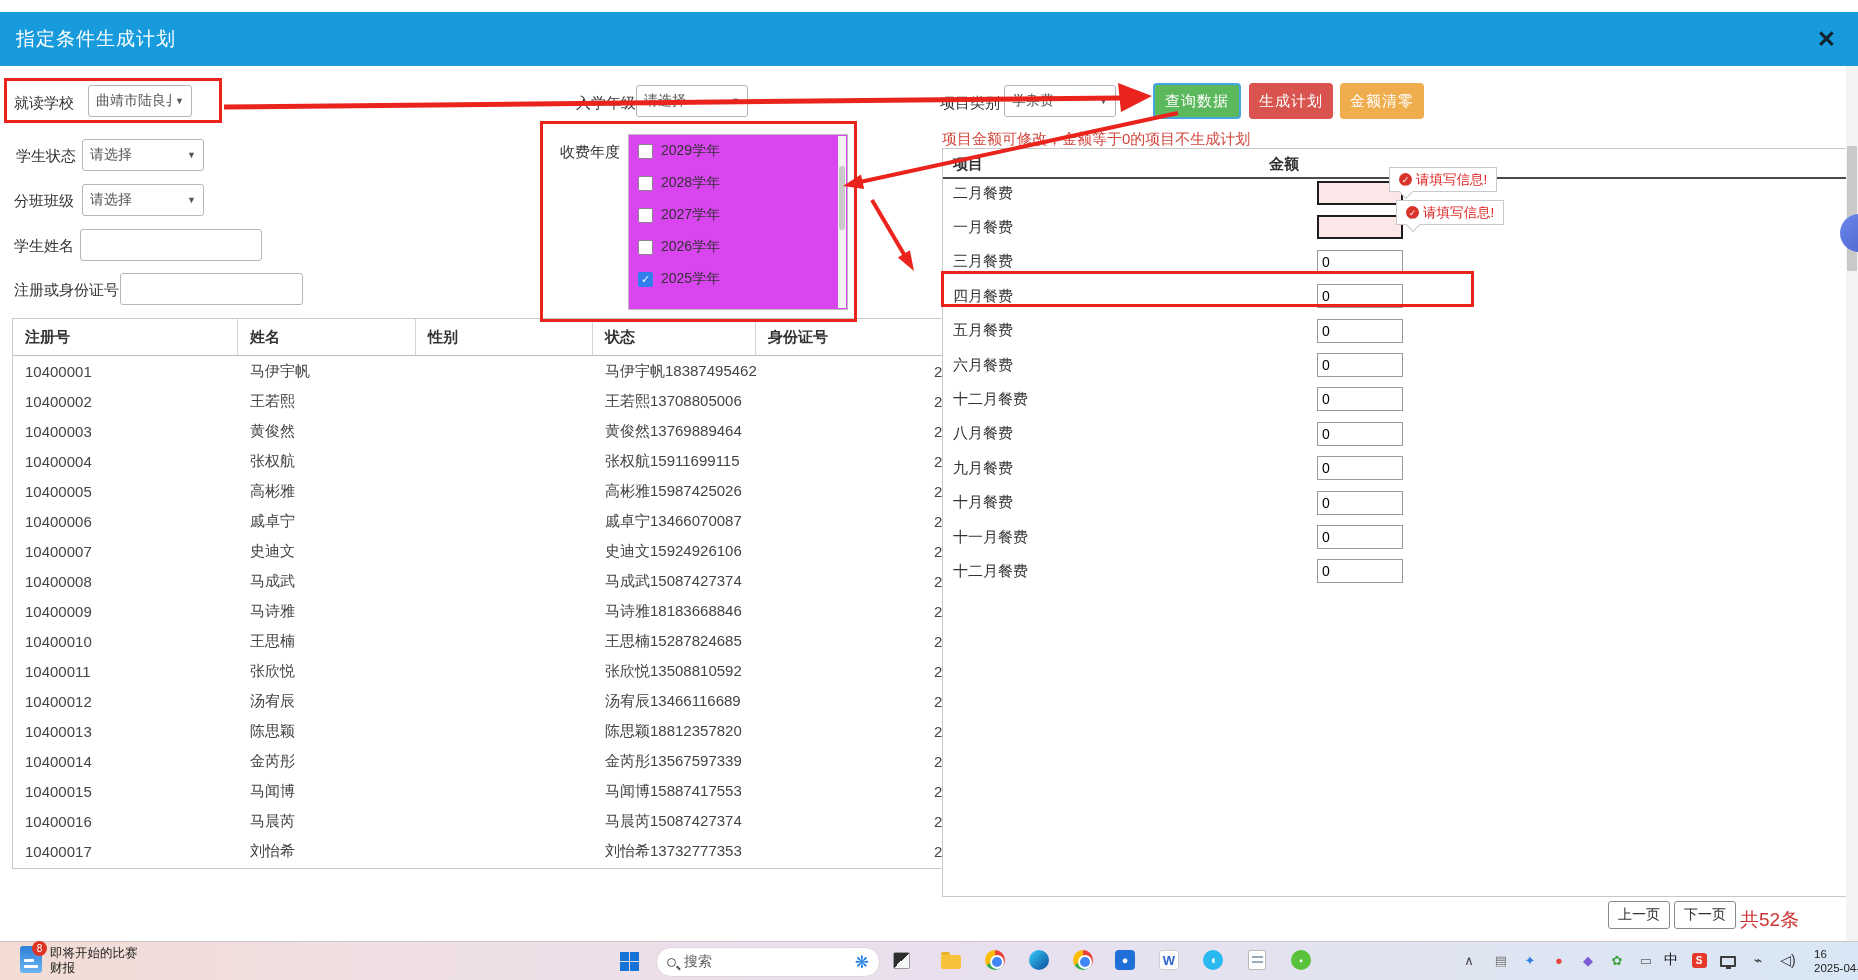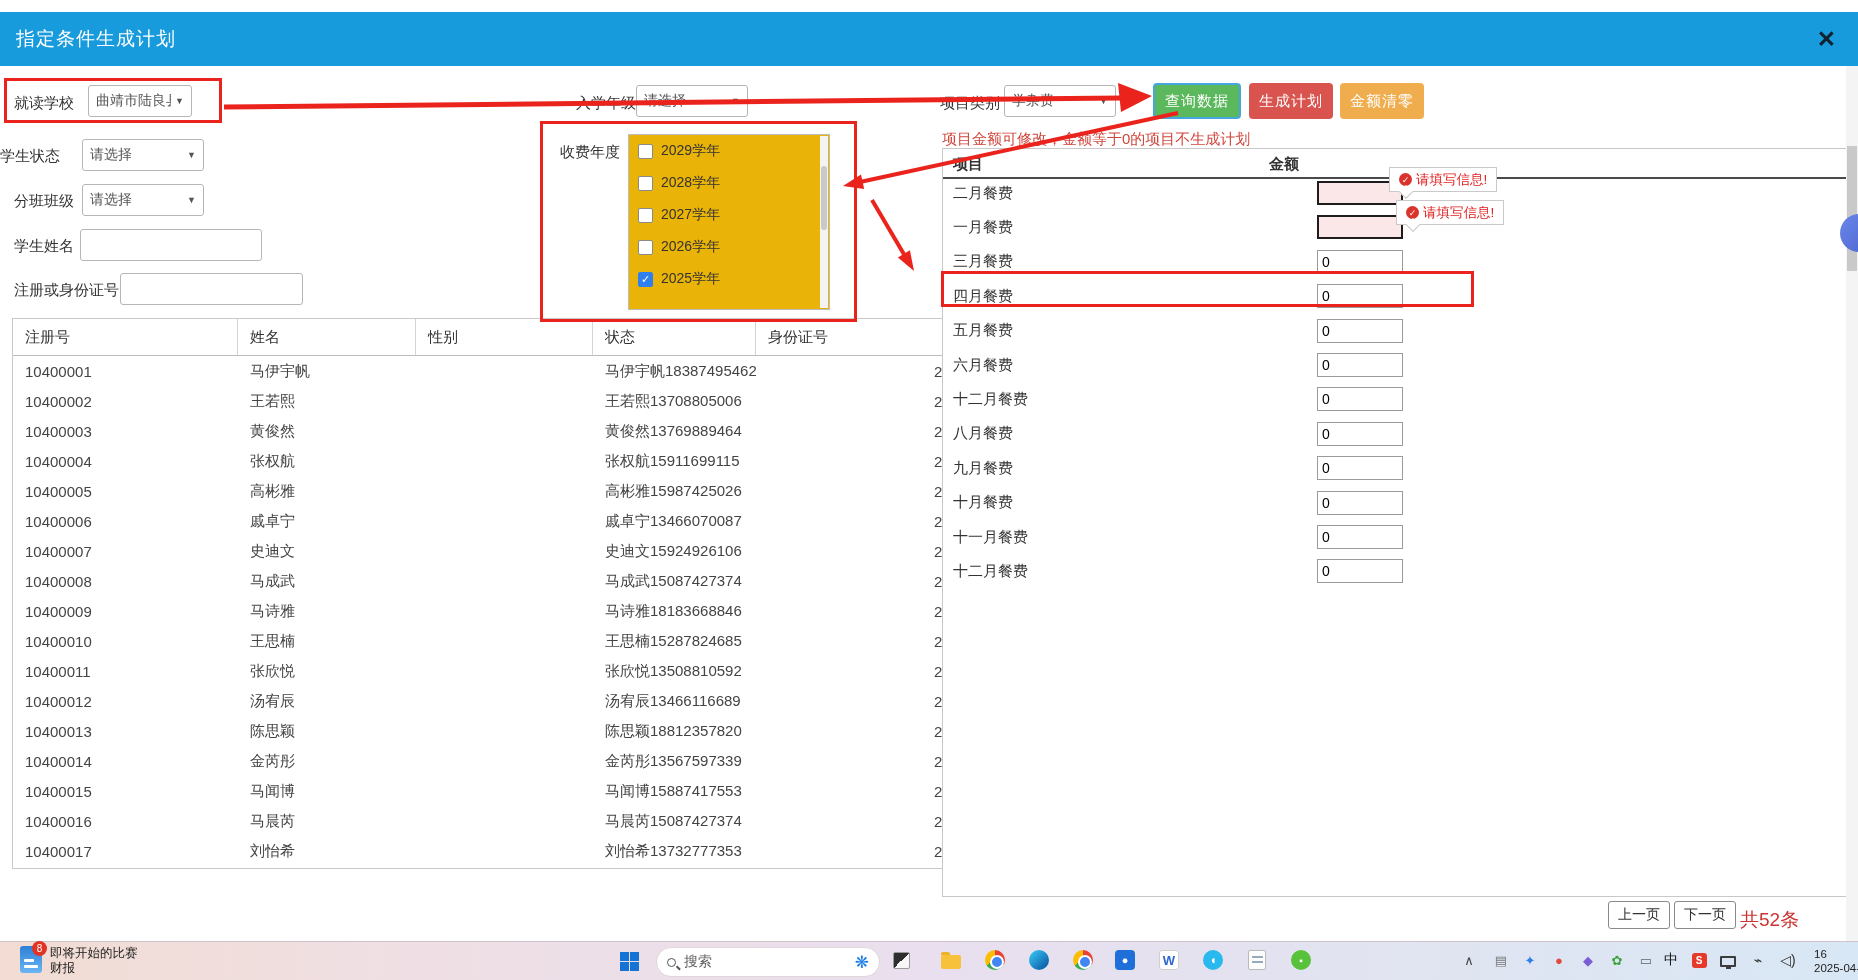--- a/index.html
+++ b/index.html
@@ -21,36 +21,36 @@
   .select .caret { margin-left:auto; font-size:9px; color:#555; padding-left:4px; }
   .tinput { position:absolute; background:#fff; border:1px solid #b6b6b6; border-radius:3px; height:32px;
     font-size:14px; padding:0 6px; z-index:4; font-family:"Liberation Sans",sans-serif; }
   .btn { position:absolute; height:36px; border:none; border-radius:4px; color:#fff; font-size:15px;
     display:flex; align-items:center; justify-content:center; cursor:pointer; z-index:4; letter-spacing:1px; }
   .btn-query { background:#5cb85c; border:2px solid #46a7e0; width:88px; }
   .btn-gen   { background:#d9534f; width:84px; }
   .btn-clear { background:#f0ad4e; width:84px; }
 
   
-  .listbox { position:absolute; left:628px; top:134px; width:202px; height:176px; background:#eab308;
+  .listbox { position:absolute; left:628px; top:134px; width:220px; height:176px; background:#d946ef;
     border:1px solid #bdbdbd; z-index:4; overflow:hidden; }
   .cb-item { display:flex; align-items:center; height:32px; padding-left:9px; font-size:14px; color:#333; cursor:pointer; }
   .cb { width:15px; height:15px; border:1px solid #8a8a8a; border-radius:2px; background:#fff; margin-right:8px;
     display:inline-flex; align-items:center; justify-content:center; font-size:11px; color:#fff; }
   .cb.on { background:#2f80ed; border-color:#2f80ed; }
   .cb.on::after { content:"✓"; }
   .lb-scroll { position:absolute; right:1px; top:1px; bottom:1px; width:8px; background:#f3f3f3; }
   .lb-thumb { position:absolute; left:1px; top:30px; width:6px; height:64px; background:#c9c9c9; border-radius:3px; }
 
   
   .stable { position:absolute; left:12px; top:318px; width:1834px; height:551px; border:1px solid #c9c9c9;
     background:#fff; z-index:1; }
   .thead { display:grid; grid-template-columns:225px 178px 177px 163px 1fr; height:37px;
     border-bottom:1px solid #bcbcbc; }
-  .th { font-size:15px; font-weight:400; color:#333; display:flex; align-items:center; padding-left:12px;
+  .th { font-size:15px; font-weight:700; color:#333; display:flex; align-items:center; padding-left:12px;
     border-right:1px solid #d4d4d4; }
   .th:last-child { border-right:none; }
   .trow { display:grid; grid-template-columns:225px 178px 177px 163px 1fr; height:30px; font-size:15px; color:#444; }
   .td { display:flex; align-items:center; padding-left:12px; white-space:nowrap; overflow:hidden; }
   .td.idcell { padding-left:178px; }
 
   
   .panel { position:absolute; left:942px; top:148px; width:1007px; height:749px; background:#fff;
     border:1px solid #c8c8c8; z-index:5; }
   .pnotice { position:absolute; left:942px; top:130px; font-size:15px; color:#d0463c; z-index:6; white-space:nowrap; }
@@ -166,21 +166,21 @@
   <span class="lbl" style="left:940px;top:94px">项目类别</span>
   <div class="select" style="left:1004px;top:85px;width:112px">
     <span class="sv">学杂费</span>
     <span class="caret">▼</span>
   </div>
 
   <button class="btn btn-query" style="left:1153px;top:83px">查询数据</button>
   <button class="btn btn-gen" style="left:1249px;top:83px">生成计划</button>
   <button class="btn btn-clear" style="left:1340px;top:83px">金额清零</button>
 
-  <span class="lbl" style="left:0;top:147px">学生状态</span>
+  <span class="lbl" style="left:16px;top:147px">学生状态</span>
   <div class="select" style="left:82px;top:139px;width:122px">
     <span class="sv">请选择</span>
     <span class="caret">▼</span>
   </div>
 
   <span class="lbl" style="left:14px;top:192px">分班班级</span>
   <div class="select" style="left:82px;top:184px;width:122px">
     <span class="sv">请选择</span>
     <span class="caret">▼</span>
   </div>

